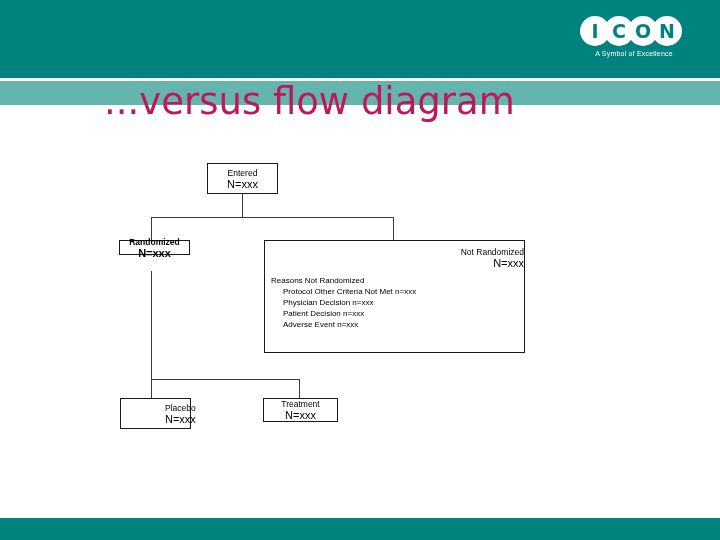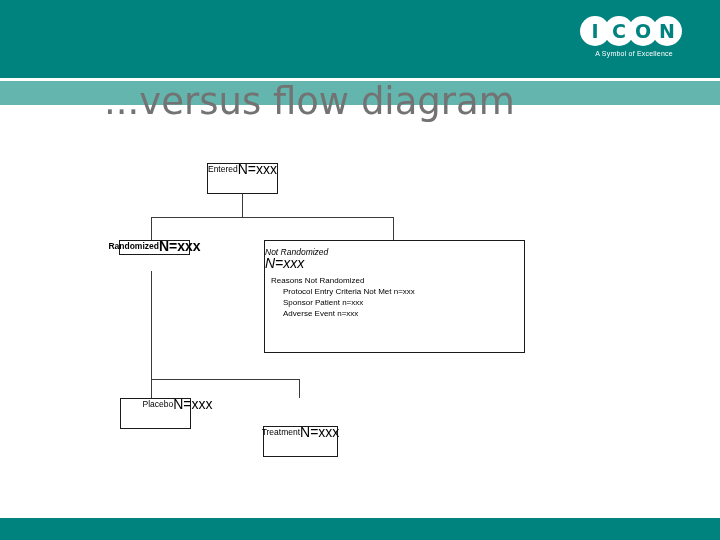--- a/index.html
+++ b/index.html
@@ -95,21 +95,21 @@
     font-family: "Liberation Sans", sans-serif;
   }
 
   
   .slide-title {
     position: absolute;
     left: 104px;
     top: 79px;
     font-size: 37px;
     line-height: 46px;
-    color: #737373;
+    color: #be185d;
     font-family: "DejaVu Sans", sans-serif;
     font-weight: normal;
     white-space: nowrap;
   }
 
   
   .diagram {
     position: absolute;
     left: 0;
     top: 0;
@@ -122,35 +122,36 @@
     background: #ffffff;
     box-sizing: border-box;
     color: #000000;
     font-family: "Liberation Sans", sans-serif;
     font-size: 8px;
     line-height: 11px;
   }
   .node.center {
     text-align: center;
     display: flex;
+    flex-direction: column;
     justify-content: center;
   }
   .node .title-line { font-size: 8.5px; }
-  .node .n-line { font-size: 14px; }
+  .node .n-line { font-size: 11px; }
 
   .node-entered   { left: 207px; top: 163px; width: 71px; height: 31px; }
   .node-rand      { left: 119px; top: 240px; width: 71px; height: 15px; font-weight: bold; }
   .node-placebo   { left: 120px; top: 398px; width: 71px; height: 31px; padding-left: 44px; }
-  .node-treatment { left: 263px; top: 398px; width: 75px; height: 31px; margin-top: 28px; }
+  .node-treatment { left: 263px; top: 398px; width: 75px; height: 24px; }
 
   .node-notrand {
     left: 264px; top: 240px; width: 261px; height: 113px;
     padding: 6px 0 0 0;
   }
-  .notrand-head { text-align: left; font-style: italic; }
+  .notrand-head { text-align: right; }
   .notrand-reasons {
     margin-top: 6px;
     padding-left: 6px;
   }
   .notrand-reasons .reason-title { padding-left: 0px; }
   .notrand-reasons .reason-item { padding-left: 12px; }
 
   
   .conn {
     position: absolute;
@@ -209,22 +210,23 @@
       <div class="n-line">N=xxx</div>
     </div>
 
     <div class="node node-notrand">
       <div class="notrand-head">
         <div class="title-line">Not Randomized</div>
         <div class="n-line">N=xxx</div>
       </div>
       <div class="notrand-reasons">
         <div class="reason-title">Reasons Not Randomized</div>
-        <div class="reason-item">Protocol Entry Criteria Not Met n=xxx</div>
-        <div class="reason-item">Sponsor Patient n=xxx</div>
+        <div class="reason-item">Protocol Other Criteria Not Met n=xxx</div>
+        <div class="reason-item">Physician Decision n=xxx</div>
+        <div class="reason-item">Patient Decision n=xxx</div>
         <div class="reason-item">Adverse Event n=xxx</div>
       </div>
     </div>
 
     <div class="node node-placebo center">
       <div class="title-line">Placebo</div>
       <div class="n-line">N=xxx</div>
     </div>
 
     <div class="node node-treatment center">

